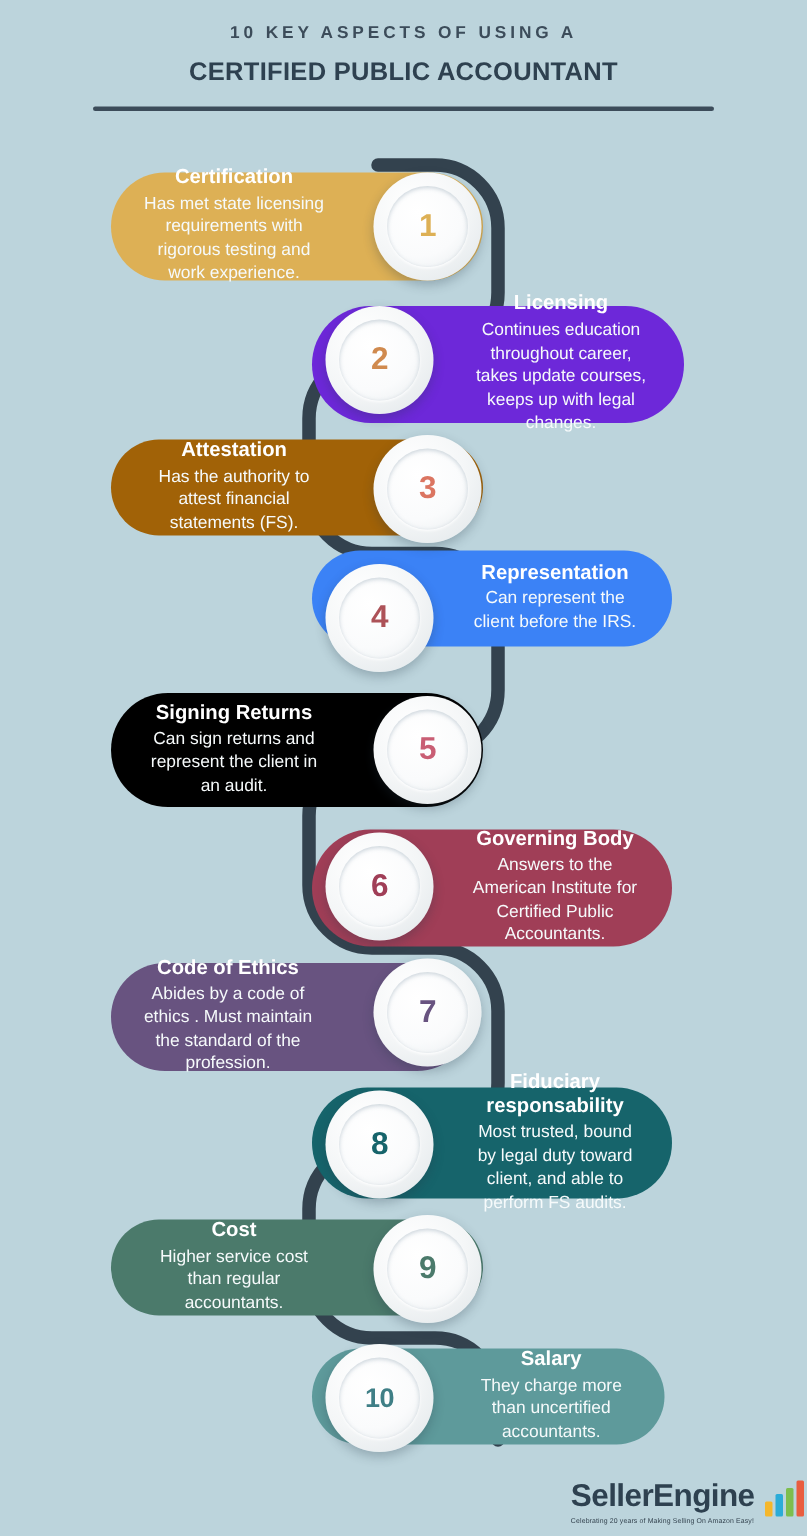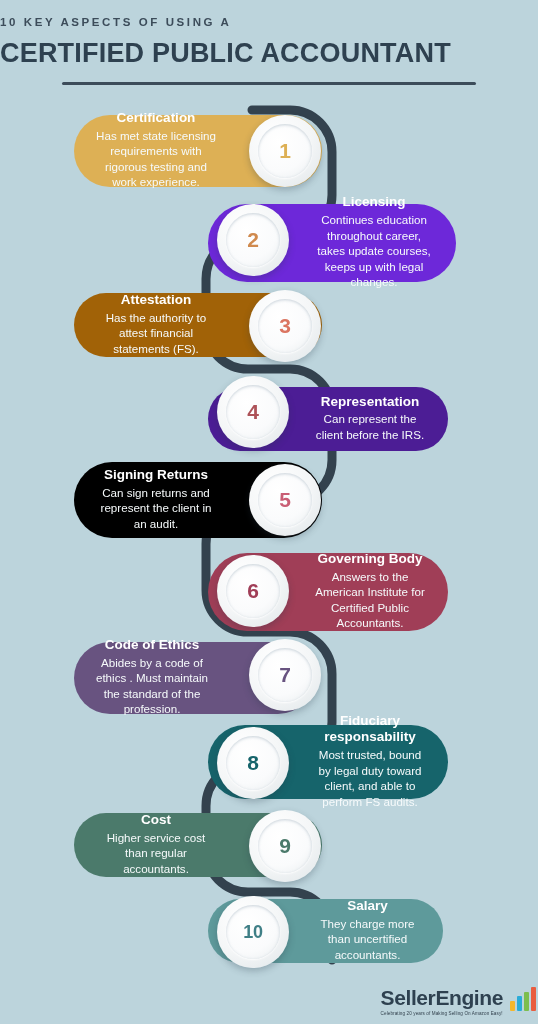--- a/index.html
+++ b/index.html
@@ -6,27 +6,27 @@
   body{
     width:538px;height:1024px;
     background:#BCD4DC;
     font-family:"Liberation Sans", sans-serif;
     overflow:hidden;
     position:relative;
   }
   #page{position:relative;width:538px;height:1024px;}
 
   
-  .header{padding-top:16px;position:relative;z-index:5;}
+  .header{padding-top:16px;text-align:center;position:relative;z-index:5;}
   .eyebrow{
     font-size:11.5px;font-weight:bold;letter-spacing:2.6px;
     color:#3C4C5A;text-transform:uppercase;
   }
   .headline{
-    font-size:27px;font-weight:bold;letter-spacing:.2px;
+    font-size:17px;font-weight:bold;letter-spacing:.2px;
     color:#2E4150;text-transform:uppercase;margin-top:10px;
   }
   .rule{
     width:414px;height:3px;background:#3C4C5A;
     margin:13px auto 0;border-radius:2px;
   }
 
   
   .ribbon{position:absolute;left:0;top:0;width:538px;height:1024px;z-index:1;
     pointer-events:none;}
@@ -161,21 +161,21 @@
       <div class="pill left" style="top:188px;width:248px;height:64px;background:#a16207">
         <div class="p-title">Attestation</div>
         <div class="p-desc">Has the authority to attest financial statements (FS).</div>
       </div>
       <div class="badge" style="top:185px;left:249px">
         <span style="color:#DB7561">3</span>
       </div>
     </div>
 
     <div class="step">
-      <div class="pill right" style="top:282px;width:240px;height:64px;background:#4c1d95">
+      <div class="pill right" style="top:262px;width:240px;height:64px;background:#3b82f6">
         <div class="p-title">Representation</div>
         <div class="p-desc">Can represent the client before the IRS.</div>
       </div>
       <div class="badge" style="top:271px;left:217px">
         <span style="color:#AD5258">4</span>
       </div>
     </div>
 
     <div class="step">
       <div class="pill left" style="top:357px;width:248px;height:76px;background:#000000">

